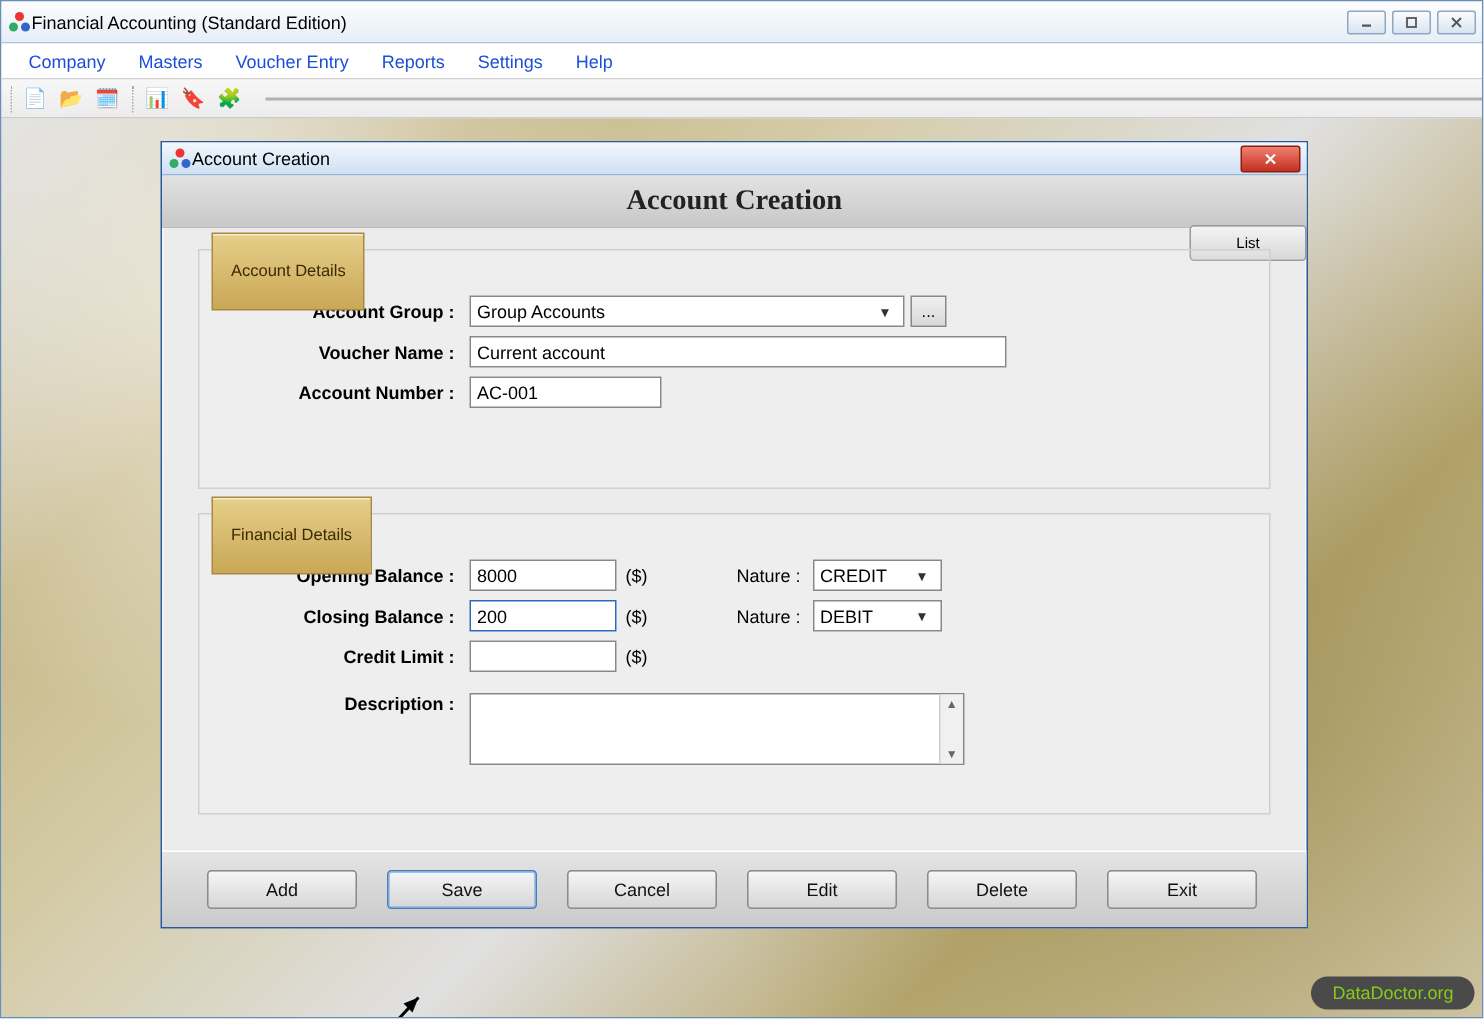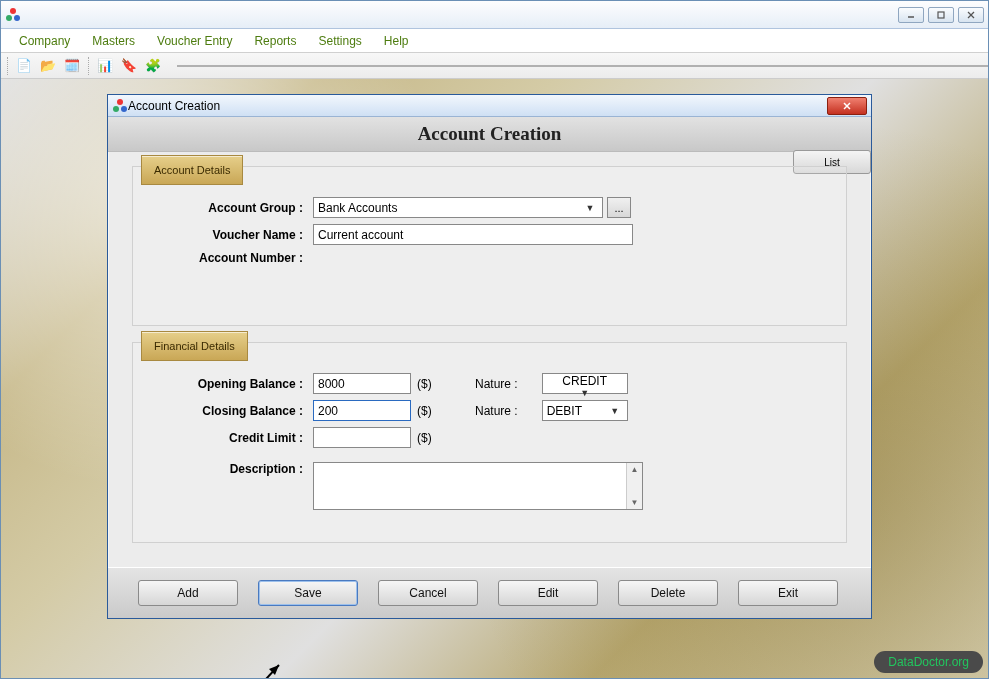--- a/index.html
+++ b/index.html
@@ -8,76 +8,77 @@
 
 
 .outer-window { width: 989px; height: 679px; border: 1px solid #6a8fb5; background: #f0f0f0; display: flex; flex-direction: column; }
 .outer-titlebar { height: 28px; background: linear-gradient(#fdfdfe,#e6eef7); border-bottom: 1px solid #b0c4de; display: flex; align-items: center; padding: 0 4px; }
 .outer-titlebar .title { font-size:12px; color:#000; }
 .sysbtns { margin-left:auto; display:flex; gap:4px; }
 .sysbtn { width:26px; height:16px; border:1px solid #8fa6c0; background:linear-gradient(#fafcfe,#d8e4f0); border-radius:2px; display:flex; align-items:center; justify-content:center; font-size:10px; color:#4a5a6a; cursor:default;}
 .sysbtn svg { width:10px;height:10px;}
 
 .menubar { height:24px; background:#fff; border-bottom:1px solid #d0d0d0; display:flex; align-items:center; padding-left:18px; gap:22px; font-size:12px; }
-.menubar span { color:#4d7c0f; cursor:default; }
+.menubar span { color:#1d4ed8; cursor:default; }
 
 .toolbar { height:26px; background:linear-gradient(#f7f7f7,#ececec); border-bottom:1px solid #ccc; display:flex; align-items:center; padding-left:4px; gap:4px; }
 .toolbar .tbtn { width:20px; height:20px; display:flex; align-items:center; justify-content:center; border:1px solid transparent; font-size:13px;}
 .toolbar .sep { border-left:1px dotted #aaa; height:18px; margin:0 2px;}
 .toolbar-tail { flex:1; height:2px; margin-left:10px; border-top:2px solid #b0b0b0;}
 
 .mdi-area { flex:1; background: linear-gradient(135deg,#dcdcdc 0%, #c7b98a 20%, #d4cba6 35%, #e0e0e0 55%, #b8a870 75%, #d8d0b0 100%); position:relative; overflow:hidden; }
 .mdi-area::before{ content:""; position:absolute; inset:0; background: radial-gradient(circle at 15% 20%, rgba(255,255,255,.6), transparent 30%), radial-gradient(circle at 85% 70%, rgba(120,100,40,.3), transparent 40%);}
 
 
 .dialog { position:absolute; left:106px; top:15px; width:765px; height:525px; border:1px solid #2a5a9a; background:#ececec; box-shadow:0 0 0 1px rgba(255,255,255,.5) inset; display:flex; flex-direction:column;}
 .dlg-titlebar { height:26px; background:linear-gradient(#f2f7fd,#cfe0f4); border-bottom:1px solid #9ab4d4; display:flex; align-items:center; padding:0 4px;}
 .dlg-titlebar .title { font-size:12px; color:#000;}
 .dlg-close { margin-left:auto; width:40px; height:18px; background:linear-gradient(#f08070,#c43020); border:1px solid #8a2010; border-radius:2px; display:flex; align-items:center; justify-content:center;}
 .dlg-close svg{width:10px;height:10px;}
 .dlg-header { height:42px; background:linear-gradient(#e2e2e2,#c8c8c8); border-bottom:1px solid #bbb; display:flex; align-items:center; justify-content:center; font-family:"Times New Roman",serif; font-size:19px; font-weight:bold; color:#222;}
 .dlg-body { flex:1; padding:14px 24px 8px; position:relative; }
 
 .fieldset { border:1px solid #d0d0d0; background:rgba(255,255,255,.15); position:relative; padding:24px 20px 16px; margin-bottom:16px;}
-.fs-legend { position:absolute; top:-12px; left:8px; background:linear-gradient(#e6cf8a,#c9a756); border:1px solid #a88940; padding:8px 12px; font-size:11px; color:#3a2a00; box-shadow:0 1px 0 rgba(255,255,255,.6) inset;}
+.fs-legend { position:absolute; top:-12px; left:8px; background:linear-gradient(#e6cf8a,#c9a756); border:1px solid #a88940; padding:19px 12px; font-size:11px; color:#3a2a00; box-shadow:0 1px 0 rgba(255,255,255,.6) inset;}
 .list-btn { position:absolute; top:-2px; right:0; width:78px; height:24px; background:linear-gradient(#f4f4f4,#d8d8d8); border:1px solid #999; border-radius:3px; font-size:10px; display:flex;align-items:center;justify-content:center;}
 
 .row { display:flex; align-items:center; margin:6px 0; font-size:12px; }
 .row .lbl { width:160px; text-align:right; padding-right:10px; color:#000;font-weight:bold;}
 .row input[type=text], .row select, .row .select { height:21px; border:1px solid #888; background:#fff; font-size:12px; padding:0 4px;}
 .row .suffix { margin-left:6px; font-size:12px;}
-.row .lbl2 { width:70px; text-align:right; padding-right:24px; margin-left:40px;}
+.row .lbl2 { width:70px; text-align:right; padding-right:8px; margin-left:40px;}
 .select { display:inline-flex; align-items:center; justify-content:space-between; }
 .select .arrow { width:16px; text-align:center; font-size:9px; color:#333;}
 .browse-btn { width:24px; height:21px; border:1px solid #888; background:linear-gradient(#f0f0f0,#d8d8d8); margin-left:4px; font-size:11px; display:flex;align-items:center;justify-content:center;}
 
 .textarea { width:330px; height:48px; border:1px solid #888; background:#fff; position:relative;}
 .textarea .sb { position:absolute; right:0; top:0; bottom:0; width:16px; background:#f0f0f0; border-left:1px solid #ccc; display:flex; flex-direction:column; justify-content:space-between; align-items:center; font-size:8px; color:#666; padding:2px 0;}
 
 .dlg-footer { height:60px; background:linear-gradient(#e4e4e4,#cacaca); border-top:1px solid #fff; display:flex; align-items:center; justify-content:flex-start; gap:20px; padding:0 30px;}
 .ftr-btn { width:100px; height:26px; background:linear-gradient(#f6f6f6,#d6d6d6); border:1px solid #8a8a8a; border-radius:3px; font-size:12px; display:flex; align-items:center; justify-content:center; color:#111;}
 .ftr-btn.highlight { border:1px solid #4a7ac0; box-shadow:0 0 0 1px #9cc0ec inset;}
 
 .cursor-arrow { position:absolute; left:248px; top:580px; pointer-events:none;}
-.watermark { position:absolute; right:6px; bottom:6px; background:#4a4a4a; color:#22c55e; font-size:12px; padding:4px 14px; border-radius:12px; font-family:Arial,sans-serif;}
+.watermark { position:absolute; right:6px; bottom:6px; background:#4a4a4a; color:#84cc16; font-size:12px; padding:4px 14px; border-radius:12px; font-family:Arial,sans-serif;}
 .app-icon { display:inline-block; width:16px; height:16px; }
 .app-icon svg{width:16px;height:16px;}
 </style>
 </head>
 <body>
 
 <div class="outer-window">
   <div class="outer-titlebar">
     <span class="app-icon">
       <svg viewBox="0 0 16 16">
           <circle cx="8" cy="4" r="3" fill="#e33"></circle>
           <circle cx="4" cy="11" r="3" fill="#3a6"></circle>
           <circle cx="12" cy="11" r="3" fill="#36c"></circle>
         </svg>
     </span>
+    <span class="title">Financial Accounting (Standard Edition)</span>
     <div class="sysbtns">
       <div class="sysbtn">
           <svg viewBox="0 0 10 10">
             <line x1="2" y1="7" x2="8" y2="7" stroke="#555" stroke-width="1.5"></line>
           </svg>
         </div>
       <div class="sysbtn">
           <svg viewBox="0 0 10 10">
             <rect x="2" y="2" width="6" height="6" fill="none" stroke="#555" stroke-width="1.2"></rect>
           </svg>
@@ -135,43 +136,44 @@
 
       <div class="dlg-body">
         <div class="list-btn">List</div>
 
         <div class="fieldset" style="height:160px;">
           <div class="fs-legend">Account Details</div>
 
           <div class="row">
             <span class="lbl">Account Group  :</span>
             <div class="select" style="width:290px;">
-              <span>Bank Accounts</span>
+              <span>Group Accounts</span>
               <span class="arrow">▼</span>
             </div>
             <div class="browse-btn">...</div>
           </div>
           <div class="row">
             <span class="lbl">Voucher Name  :</span>
-            <input type="text" style="width: 320px;" value="Current account">
+            <input type="text" style="width: 358px;" value="Current account">
           </div>
           <div class="row">
             <span class="lbl">Account Number  :</span>
+            <input type="text" style="width: 128px;" value="AC-001">
           </div>
         </div>
 
         <div class="fieldset" style="height:201px;">
           <div class="fs-legend">Financial Details</div>
 
           <div class="row">
             <span class="lbl">Opening Balance  :</span>
             <input type="text" style="width: 98px;" value="8000">
             <span class="suffix">($)</span>
             <span class="lbl2">Nature  :</span>
-            <div class="select" style="width:86px;flex-direction:column;">
+            <div class="select" style="width:86px;">
               <span>CREDIT</span>
               <span class="arrow">▼</span>
             </div>
           </div>
           <div class="row">
             <span class="lbl">Closing Balance  :</span>
             <input type="text" style="width: 98px; border: 1px solid rgb(42, 106, 192);" value="200">
             <span class="suffix">($)</span>
             <span class="lbl2">Nature  :</span>
             <div class="select" style="width:86px;">

